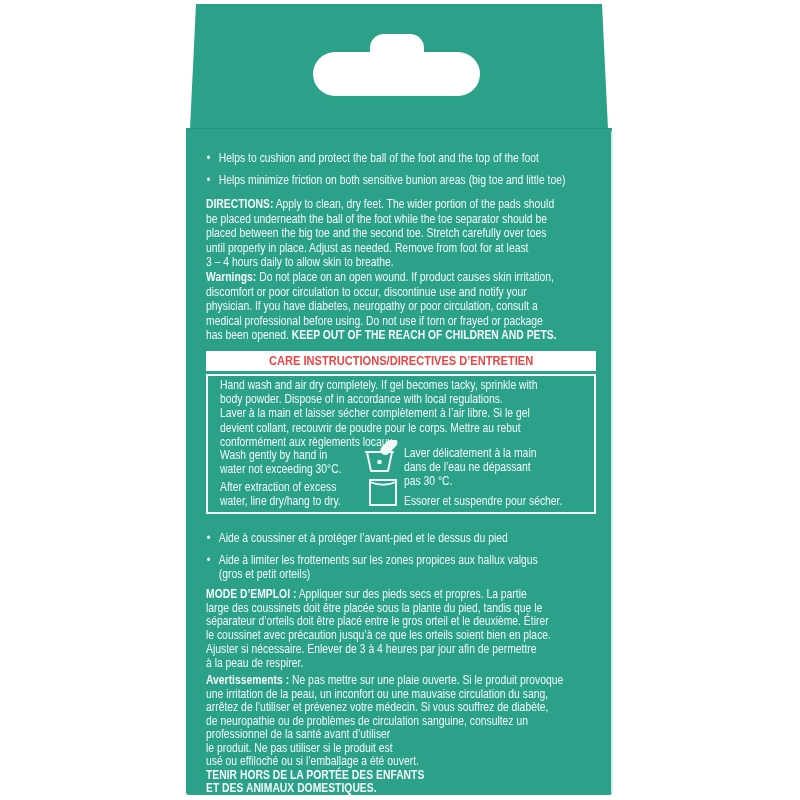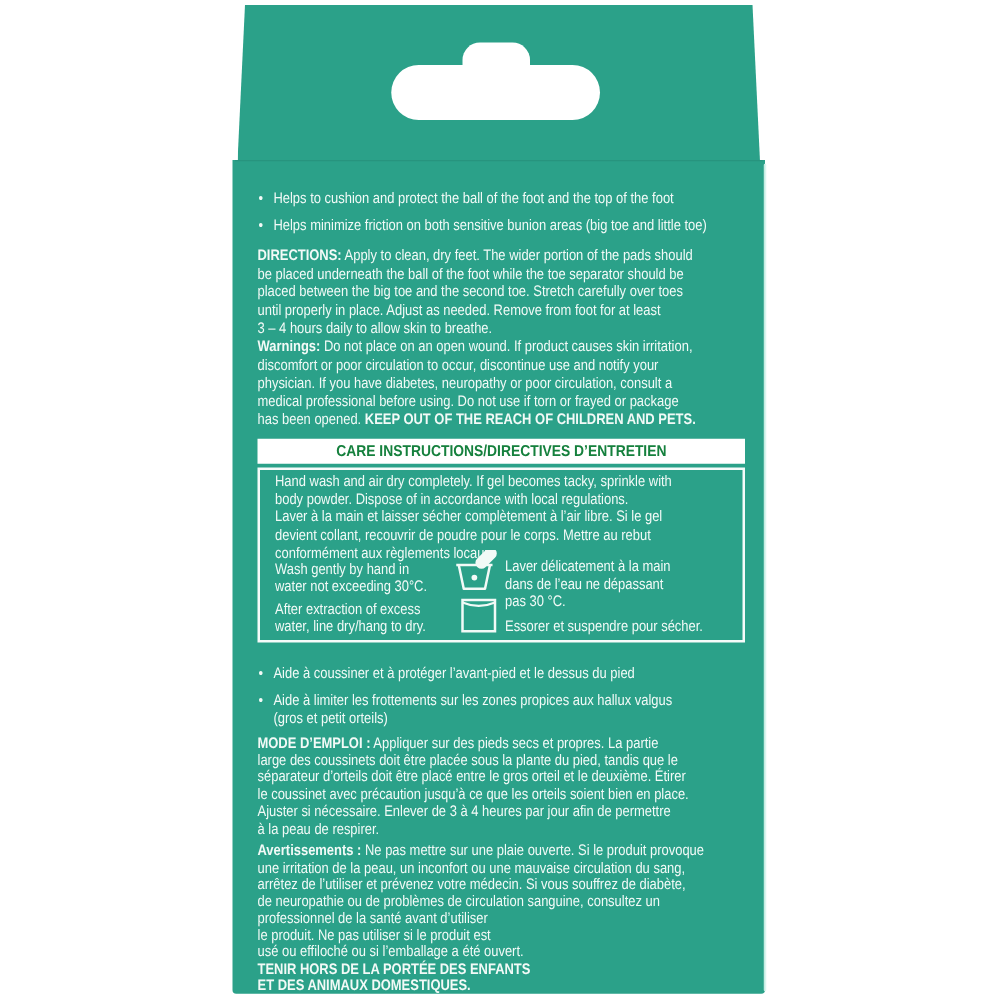--- a/index.html
+++ b/index.html
@@ -25,21 +25,21 @@
   strong{font-weight:bold;}
 
   ul.blist{list-style:none;margin:0 0 9px 0;padding:0;}
   ul.blist li{position:relative;padding-left:15px;line-height:15px;margin-bottom:7px;}
   ul.blist li:last-child{margin-bottom:0;}
   .dot{position:absolute;left:1px;top:0;}
 
   .para{margin:0;line-height:14.6px;}
   .warn{margin:0 0 8px 0;}
 
-  .banner{height:20px;line-height:20px;background:#ffffff;color:#15803d;text-align:center;
+  .banner{height:20px;line-height:20px;background:#ffffff;color:#ef4444;text-align:center;
           font-weight:bold;font-size:12.6px;margin:0 0 3px 0;}
   .banner span{display:inline-block;transform:scaleX(0.88);white-space:pre;}
 
   .care{position:relative;box-sizing:border-box;height:140px;margin:0 0 18px 0;
         border:2px solid rgba(255,255,255,0.96);padding:2px 12px 0 12px;line-height:14.2px;}
   .care p{margin:0;}
   .cell{position:absolute;margin:0;line-height:14.2px;}
   .cell-l1{left:12px;top:72px;}
   .icon1{left:154px;top:64px;}
   .cell-r1{left:196px;top:70px;}

